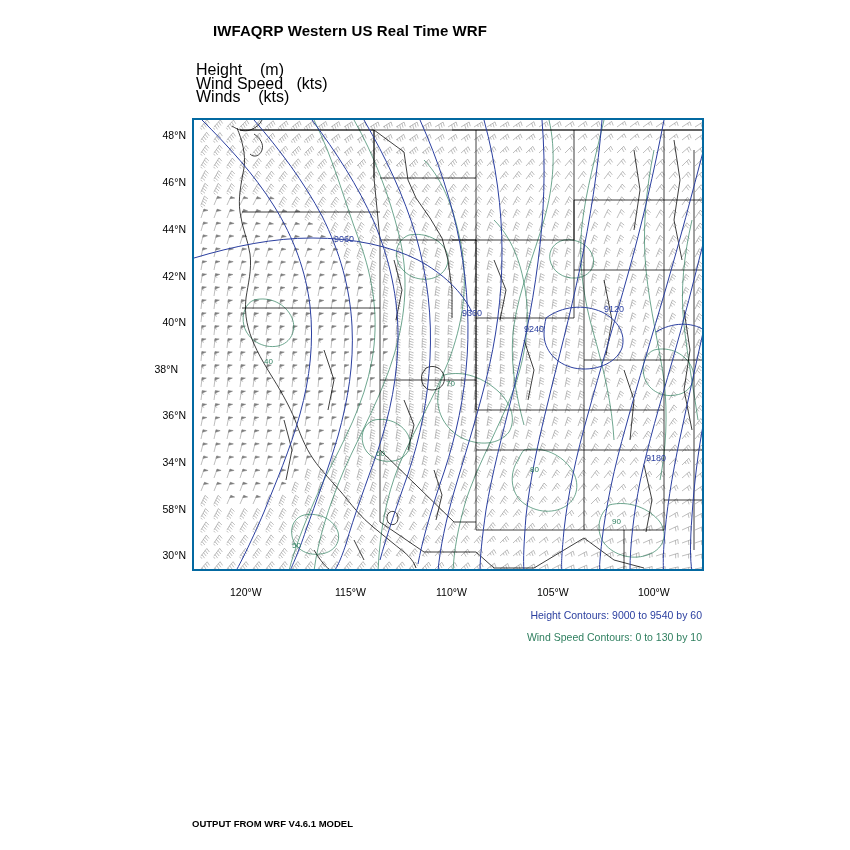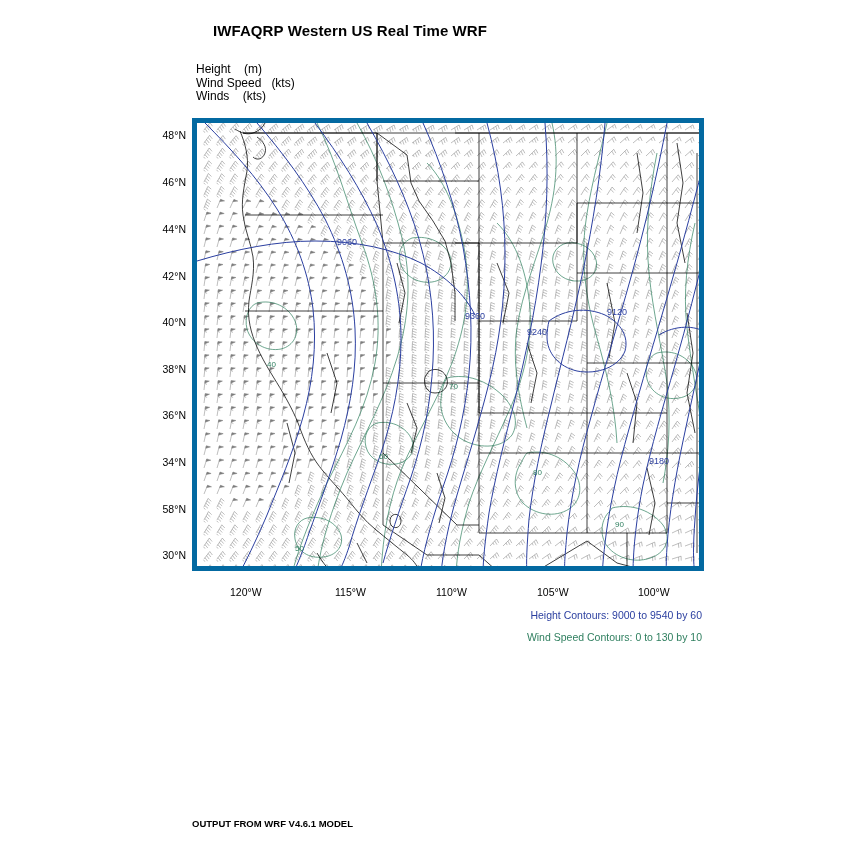--- a/index.html
+++ b/index.html
@@ -41,32 +41,32 @@
     font-size: 10.5px;
     line-height: 14px;
     font-weight: bold;
   }
   .init-block .row { white-space: nowrap; }
 
   .legend-vars {
     position: absolute;
     left: 196px;
     top: 63px;
-    font-size: 12px;
+    font-size: 16px;
     line-height: 13.5px;
   }
   .legend-vars .lv-row { white-space: pre; }
 
   .plot-frame {
     position: absolute;
     left: 192px;
     top: 118px;
     width: 512px;
     height: 453px;
-    border: 5px solid #0369a1;
+    border: 2px solid #0369a1;
     box-sizing: border-box;
     overflow: hidden;
     background: #ffffff;
   }
   .ytick-label {
     position: absolute;
     width: 60px;
     text-align: right;
     font-size: 10.5px;
     transform: translateY(-50%);
@@ -114,21 +114,21 @@
     <div class="lv-row">Height    (m)</div>
     <div class="lv-row">Wind Speed   (kts)</div>
     <div class="lv-row">Winds    (kts)</div>
   </div>
 
   <div class="ytick-label" style="left:126px; top:135px;">48°N</div>
   <div class="ytick-label" style="left:126px; top:182px;">46°N</div>
   <div class="ytick-label" style="left:126px; top:229px;">44°N</div>
   <div class="ytick-label" style="left:126px; top:276px;">42°N</div>
   <div class="ytick-label" style="left:126px; top:322px;">40°N</div>
-  <div class="ytick-label" style="left:126px; top:369px;">38°N</div>
+  <div class="ytick-label" style="left:118px; top:369px;">38°N</div>
   <div class="ytick-label" style="left:126px; top:415px;">36°N</div>
   <div class="ytick-label" style="left:126px; top:462px;">34°N</div>
   <div class="ytick-label" style="left:126px; top:509px;">58°N</div>
   <div class="ytick-label" style="left:126px; top:555px;">30°N</div>
 
   <div class="xtick-label" style="left:230px;">120°W</div>
   <div class="xtick-label" style="left:335px;">115°W</div>
   <div class="xtick-label" style="left:436px;">110°W</div>
   <div class="xtick-label" style="left:537px;">105°W</div>
   <div class="xtick-label" style="left:638px;">100°W</div>

